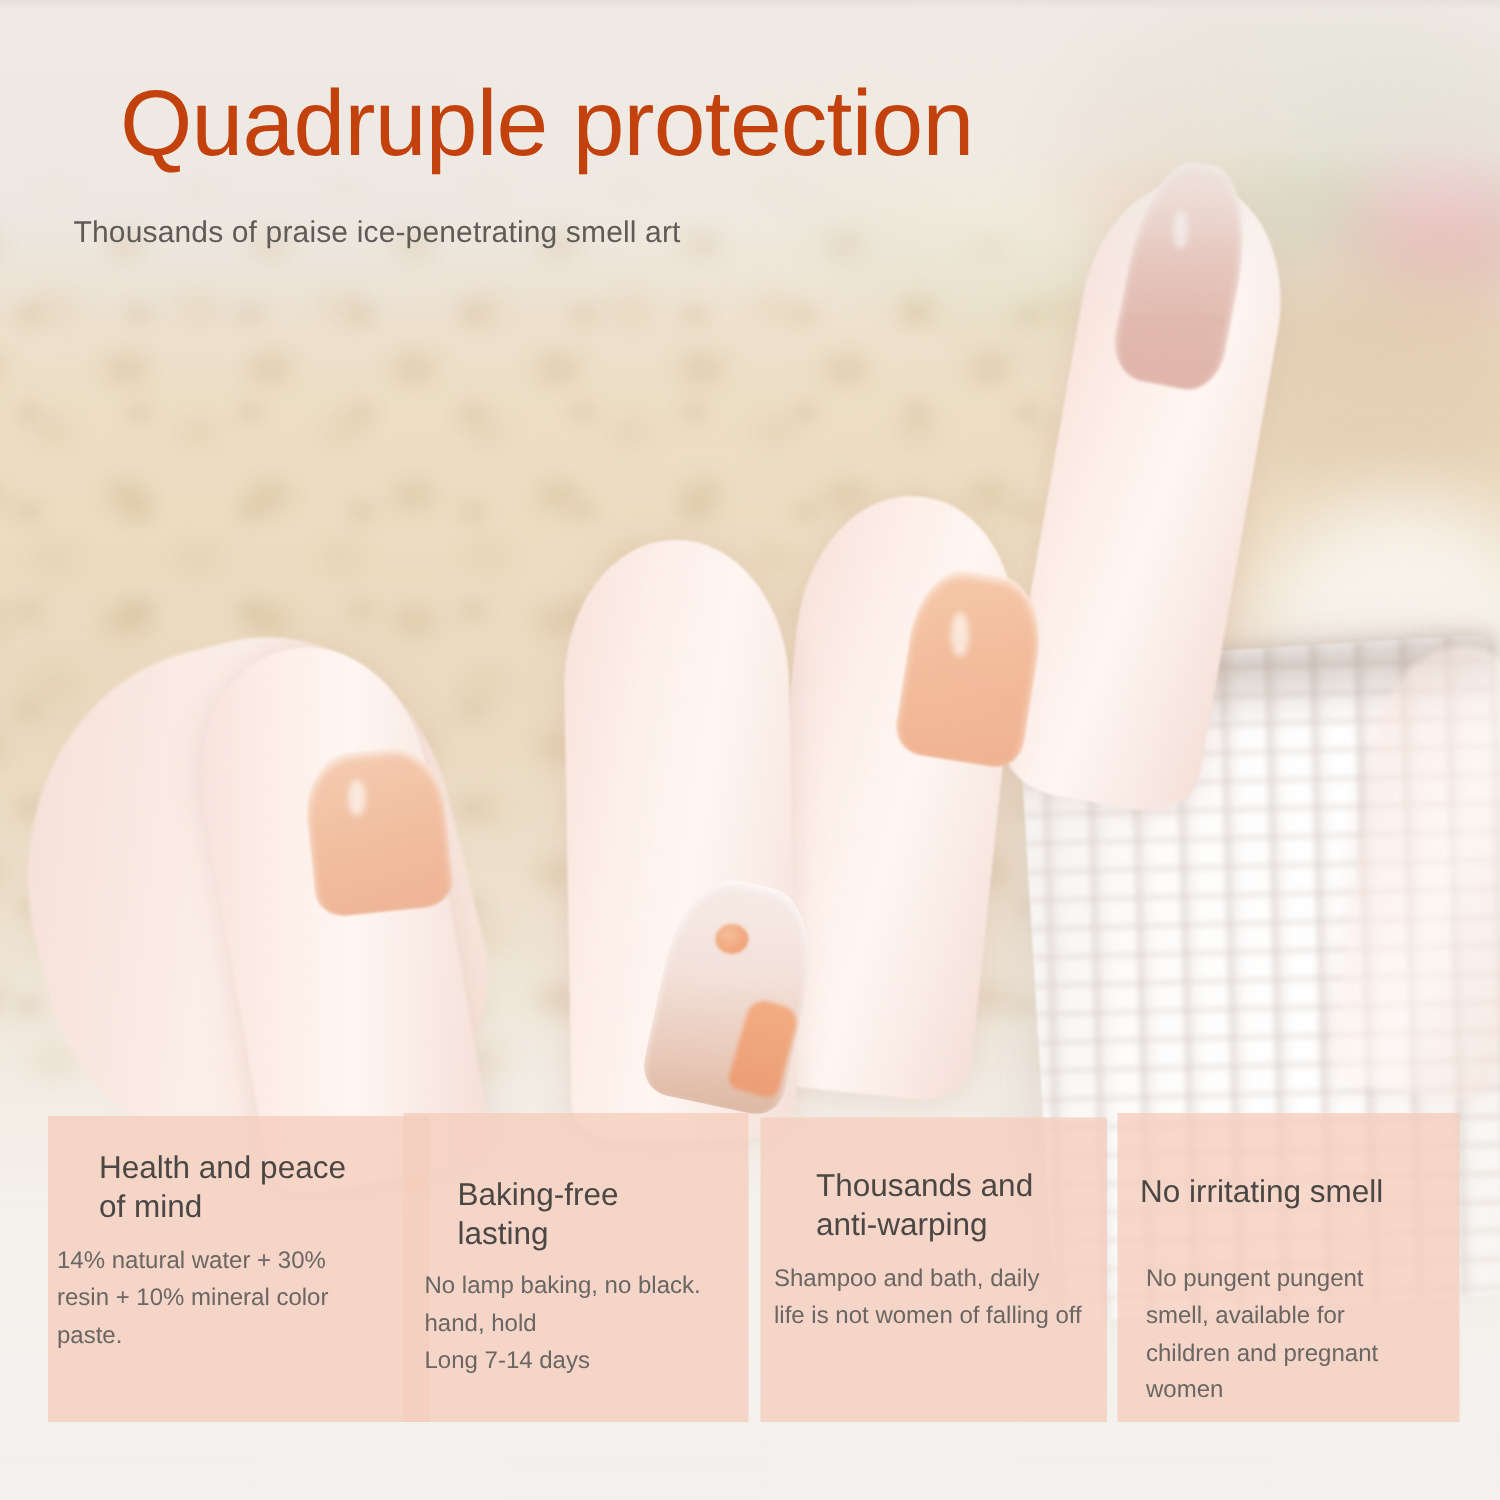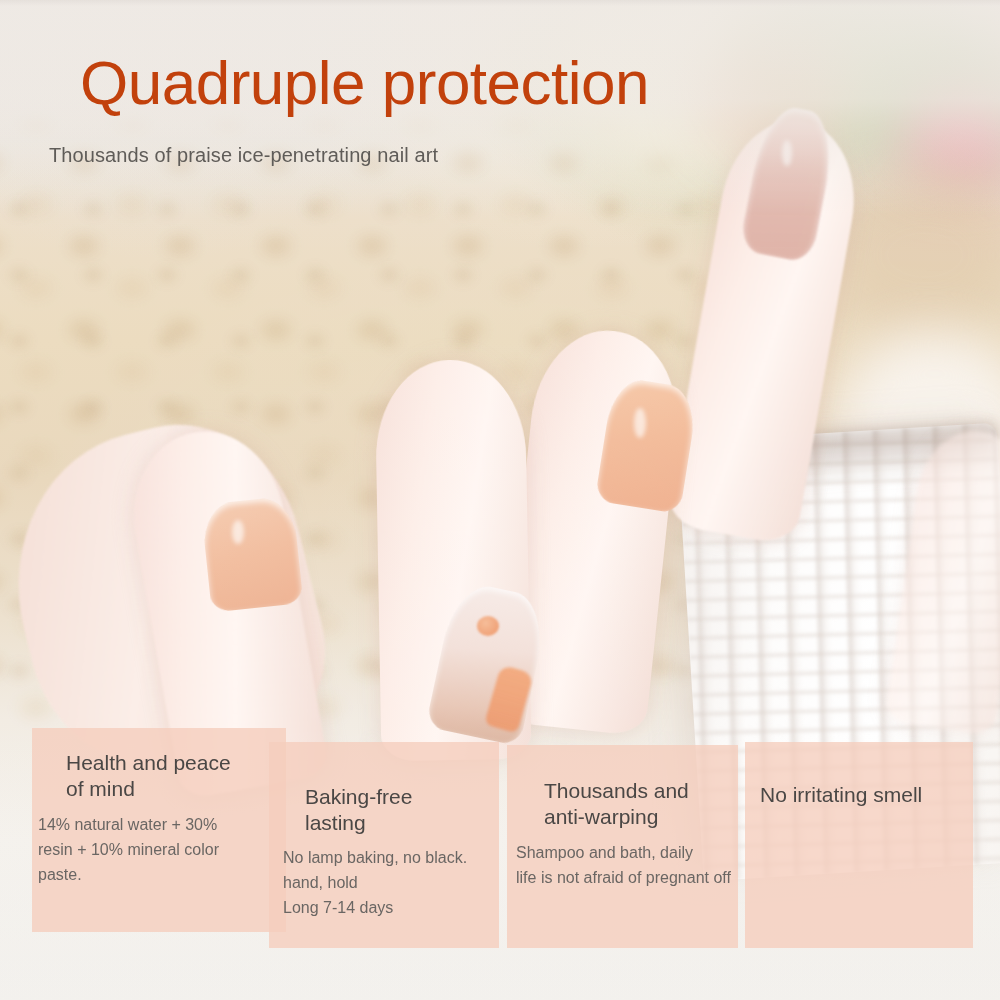--- a/index.html
+++ b/index.html
@@ -309,21 +309,21 @@
   }
   .card-body {
     position: absolute;
     font-size: 16px;
     line-height: 1.55;
     color: #6a6663;
     white-space: pre-line;
   }
 
   
-  #card-1 { left: 32px;  top: 728px; width: 254px; height: 204px; }
+  #card-1 { left: 32px;  top: 744px; width: 254px; height: 204px; }
   #card-2 { left: 269px; top: 742px; width: 230px; height: 206px; }
   #card-3 { left: 507px; top: 745px; width: 231px; height: 203px; }
   #card-4 { left: 745px; top: 742px; width: 228px; height: 206px; }
 
   #card-1 .card-title { left: 34px; top: 22px; }
   #card-1 .card-body  { left: 6px;  top: 85px; }
 
   #card-2 .card-title { left: 36px; top: 42px; }
   #card-2 .card-body  { left: 14px; top: 104px; }
 
@@ -378,21 +378,21 @@
     <div class="shine" style="left:782px; top:140px; width:10px; height:26px;"></div>
     <div class="shine" style="left:634px; top:408px; width:12px; height:30px;"></div>
     <div class="shine" style="left:232px; top:520px; width:12px; height:24px;"></div>
 
     <div class="haze"></div>
     <div class="haze-edge"></div>
     <div class="soft-wash"></div>
   </div>
 
   <div class="title">Quadruple protection</div>
-  <div class="subtitle">Thousands of praise ice-penetrating nail art</div>
+  <div class="subtitle">Thousands of praise ice-penetrating smell art</div>
 
   <div class="card" id="card-1">
     <div class="card-title">Health and peace
 of mind</div>
     <div class="card-body">14% natural water + 30%
 resin + 10% mineral color
 paste.</div>
   </div>
 
   <div class="card" id="card-2">
@@ -400,20 +400,24 @@
 lasting</div>
     <div class="card-body">No lamp baking, no black.
 hand, hold
 Long 7-14 days</div>
   </div>
 
   <div class="card" id="card-3">
     <div class="card-title">Thousands and
 anti-warping</div>
     <div class="card-body">Shampoo and bath, daily
-life is not afraid of pregnant off</div>
+life is not women of falling off</div>
   </div>
 
   <div class="card" id="card-4">
     <div class="card-title">No irritating smell</div>
+    <div class="card-body">No pungent pungent
+smell, available for
+children and pregnant
+women</div>
   </div>
 
 </div>
 
 </body></html>

